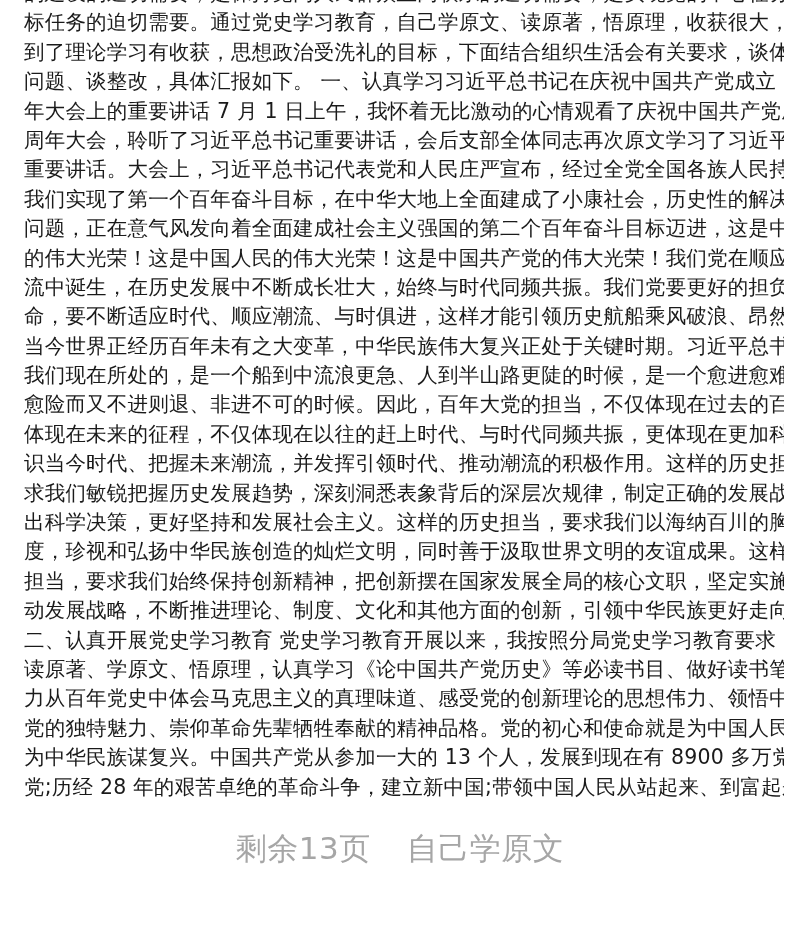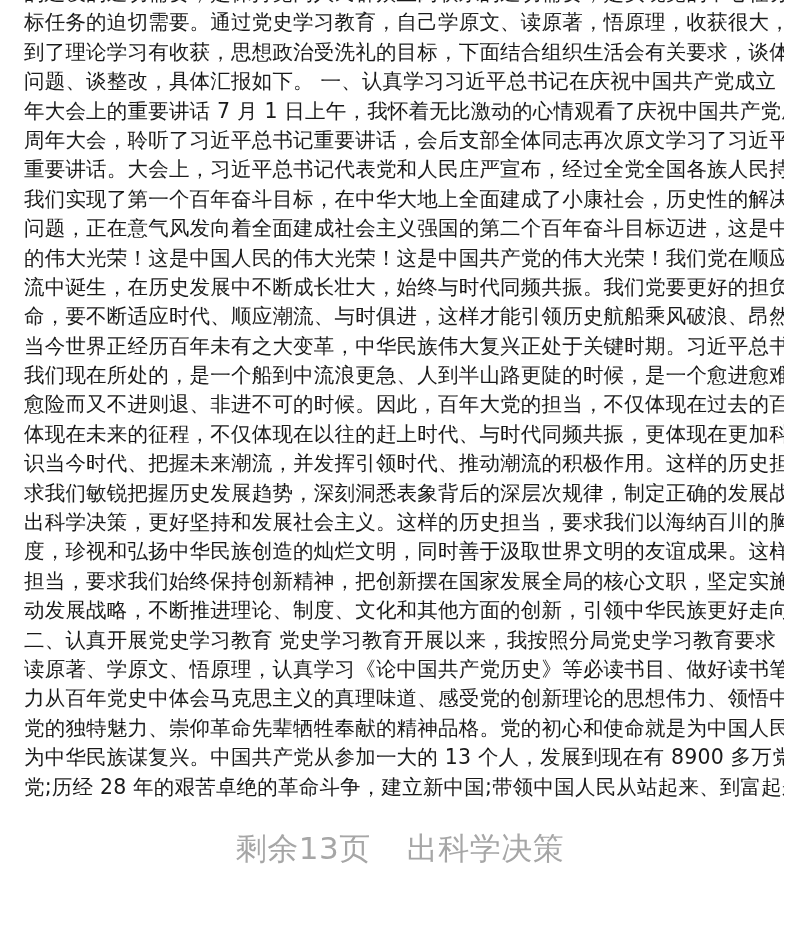--- a/index.html
+++ b/index.html
@@ -72,14 +72,14 @@
   <div class="doc-line">动发展战略，不断推进理论、制度、文化和其他方面的创新，引领中华民族更好走向未来！</div>
   <div class="doc-line">二、认真开展党史学习教育 党史学习教育开展以来，我按照分局党史学习教育要求，坚持</div>
   <div class="doc-line">读原著、学原文、悟原理，认真学习《论中国共产党历史》等必读书目、做好读书笔记，着</div>
   <div class="doc-line">力从百年党史中体会马克思主义的真理味道、感受党的创新理论的思想伟力、领悟中国共产</div>
   <div class="doc-line">党的独特魅力、崇仰革命先辈牺牲奉献的精神品格。党的初心和使命就是为中国人民谋幸福、</div>
   <div class="doc-line">为中华民族谋复兴。中国共产党从参加一大的 13 个人，发展到现在有 8900 多万党员的大</div>
   <div class="doc-line">党;历经 28 年的艰苦卓绝的革命斗争，建立新中国;带领中国人民从站起来、到富起来、到强</div>
 </div>
 
 <div class="footer-note">
-  <span>剩余13页</span><span class="gap"></span><span>出科学决策</span>
+  <span>剩余13页</span><span class="gap"></span><span>自己学原文</span>
 </div>
 
 </body></html>

